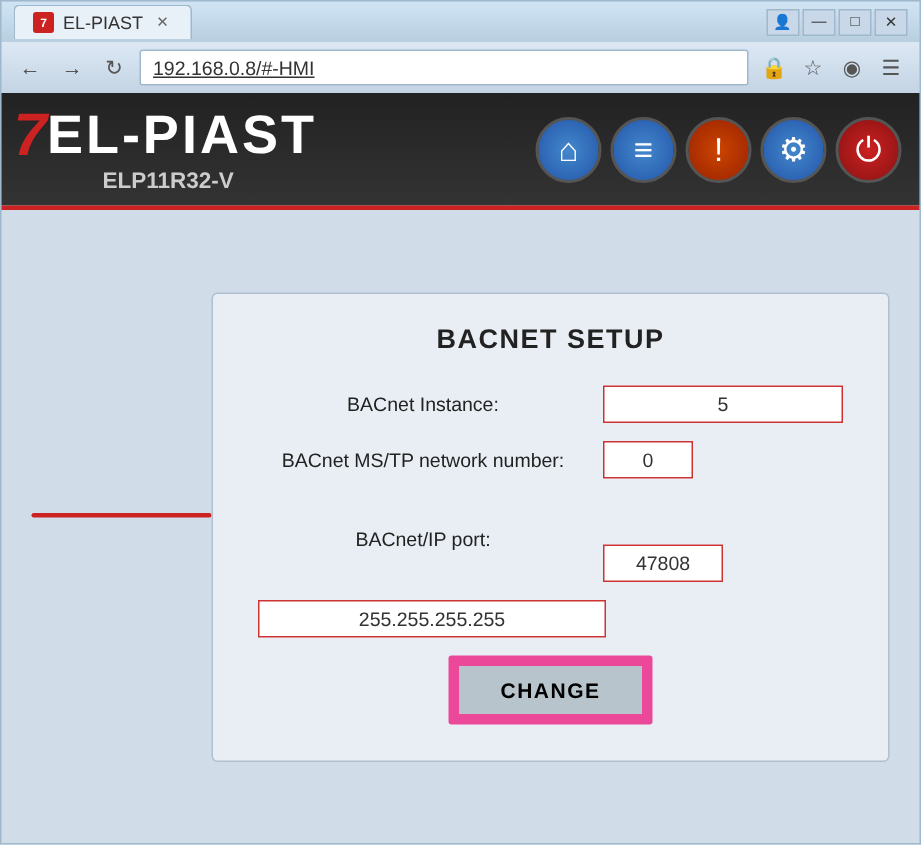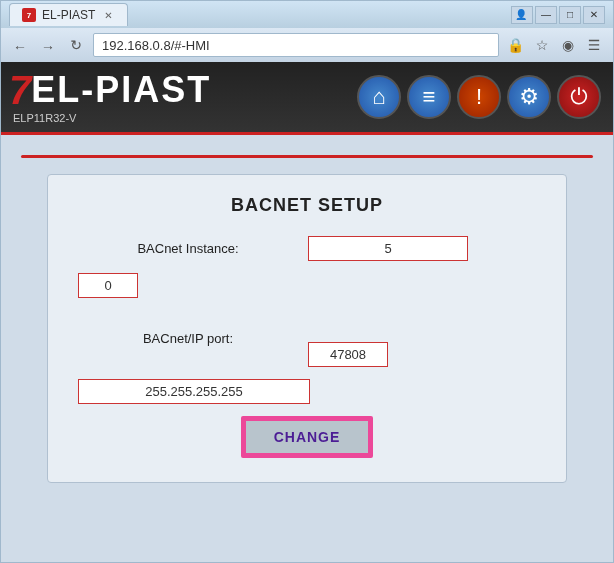--- a/index.html
+++ b/index.html
@@ -100,20 +100,21 @@
     }
     .address-bar {
       flex: 1;
       height: 24px;
       border: 1px solid #a0b8cc;
       background: white;
       padding: 0 8px;
       font-size: 13px;
       color: #333;
       border-radius: 2px;
+      text-decoration: underline;
     }
     .browser-icons {
       display: flex;
       gap: 4px;
       align-items: center;
     }
     .browser-icon {
       width: 22px;
       height: 22px;
       display: flex;
@@ -162,24 +163,25 @@
     }
     .logo-name {
       color: white;
       font-size: 36px;
       font-weight: bold;
       letter-spacing: 2px;
       line-height: 1;
     }
     .logo-badge {
       color: #cccccc;
-      font-size: 11px;
+      font-size: 15px;
       margin-top: 2px;
-      font-weight: normal;
+      font-weight: bold;
       padding-left: 4px;
+      text-align: center;
     }
     .header-icons {
       display: flex;
       gap: 6px;
       align-items: center;
     }
     .header-icon-btn {
       width: 44px;
       height: 44px;
       border-radius: 50%;
@@ -192,23 +194,23 @@
     }
     .icon-home { background: radial-gradient(circle, #4488cc, #2255aa); color: white; }
     .icon-menu { background: radial-gradient(circle, #4488cc, #2255aa); color: white; }
     .icon-alert { background: radial-gradient(circle, #cc4400, #992200); color: white; }
     .icon-settings { background: radial-gradient(circle, #4488cc, #2255aa); color: white; }
     .icon-power { background: radial-gradient(circle, #cc2222, #881111); color: white; }
 
     
     .main-content {
       flex: 1;
-      padding: 20px 20px;
-      display: flex;
-      flex-direction: column;
+      padding: 4px 20px;
+      display: flex;
+      flex-direction: row;
       align-items: center;
     }
 
     
     .deco-line {
       width: 100%;
       height: 3px;
       background: #cc2222;
       border-radius: 2px;
       margin-bottom: 16px;
@@ -255,24 +257,24 @@
     .input-small { width: 60px; }
     .input-medium { width: 80px; margin-top: 32px; }
     .input-large { width: 160px; }
     .input-xlarge { width: 232px; }
 
     .btn-change {
       display: block;
       margin: 0 auto 0;
       padding: 8px 28px;
       background: #b8c4cc;
-      border: 5px solid #ec4899;
+      border: 7px solid #ec4899;
       font-size: 14px;
       font-weight: bold;
-      color: #4c1d95;
+      color: #000000;
       letter-spacing: 1px;
       cursor: pointer;
       border-radius: 2px;
     }
   </style>
 </head>
 <body>
 
 <div class="window-titlebar">
   <div class="window-tab">
@@ -325,20 +327,21 @@
 
     <div class="form-card">
       <div class="form-title">BACNET SETUP</div>
 
       <div class="form-row">
         <label class="form-label">BACnet Instance:</label>
         <input class="form-input input-large" value="5" style="">
       </div>
 
       <div class="form-row">
+        <label class="form-label">BACnet MS/TP network number:</label>
         <input class="form-input input-small" value="0" style="">
       </div>
 
       <div class="form-row">
         <label class="form-label">BACnet/IP port:</label>
         <input class="form-input input-medium" value="47808" style="">
       </div>
 
       <div class="form-row">
         <input class="form-input input-xlarge" value="255.255.255.255" style="">

